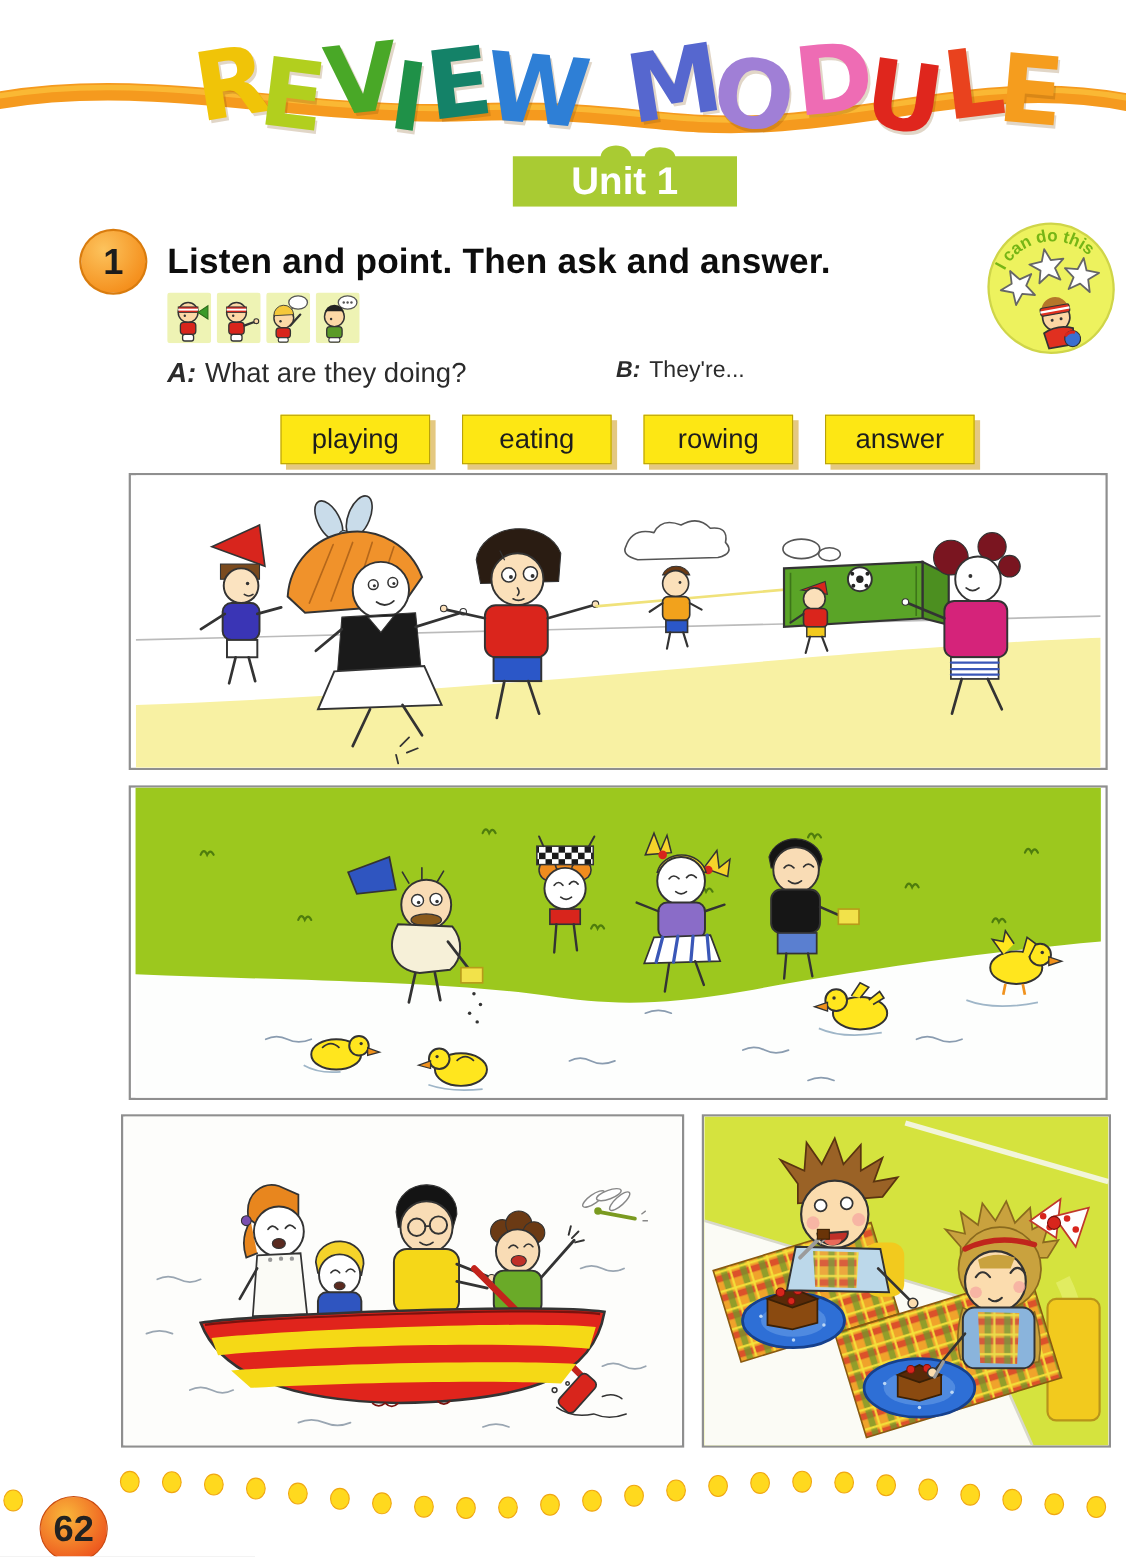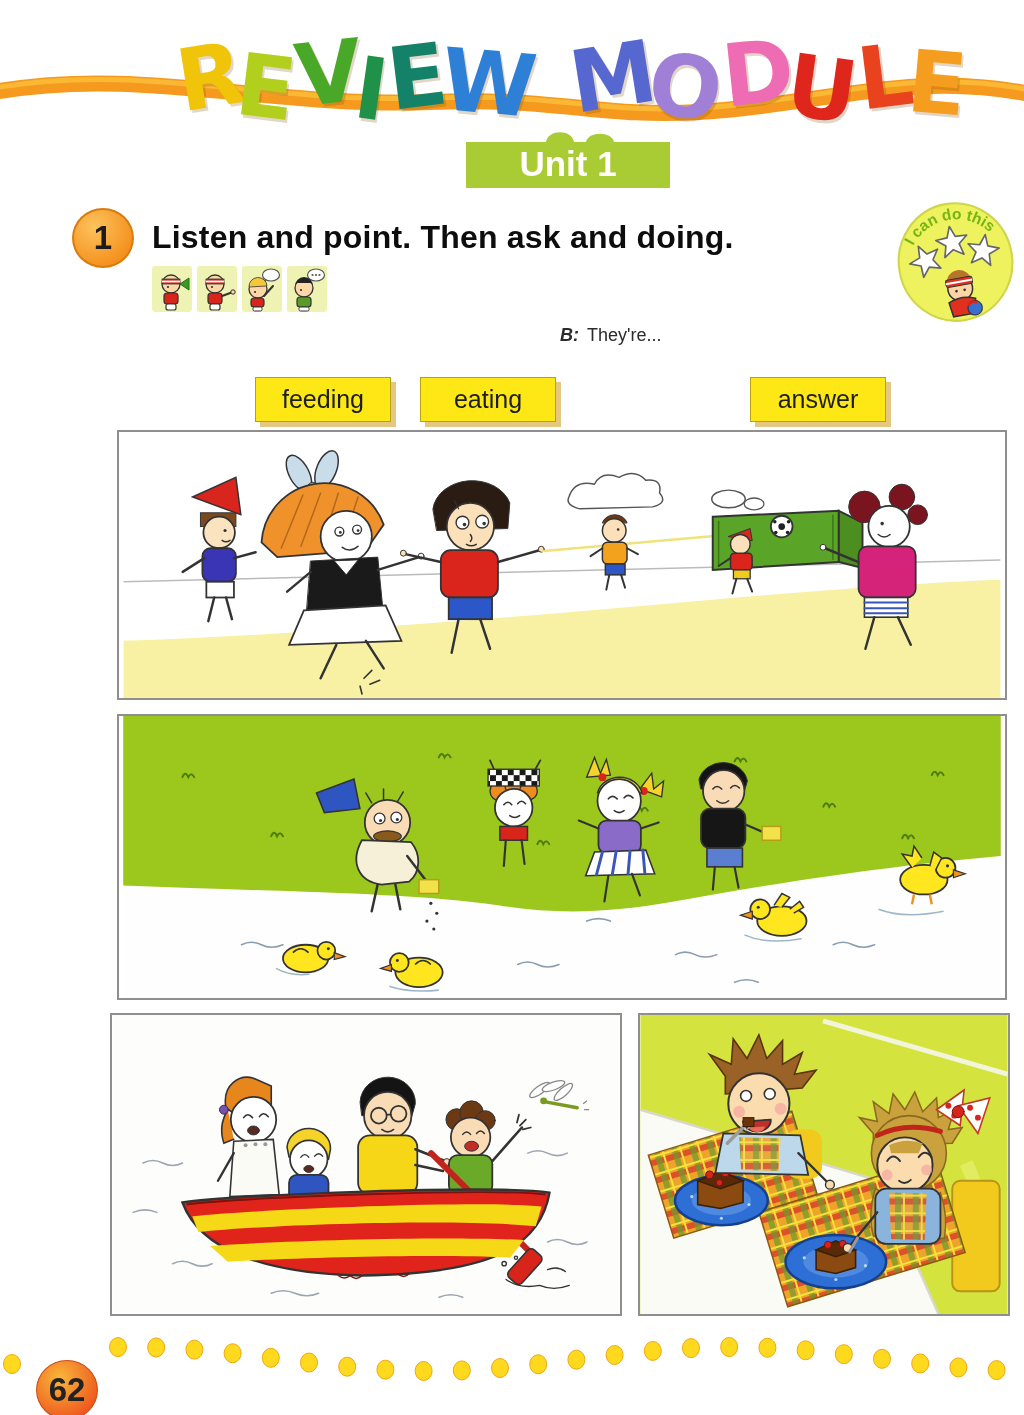--- a/index.html
+++ b/index.html
@@ -38,21 +38,21 @@
   }
   .instruction {
     position:absolute; left:152px; top:219px; width:740px;
     font-size:32px; font-weight:900; letter-spacing:0.2px; color:#0d0d0d;
   }
   .badge { position:absolute; left:894px; top:194px; width:122px; height:130px; transform:rotate(-10deg); }
   .action-icons { position:absolute; left:152px; top:266px; display:flex; gap:5px; }
   .action-icons svg { display:block; }
   
   .dialogue-a { position:absolute; left:152px; top:325px; font-size:25px; color:#2b2b2b; }
-  .dialogue-b { position:absolute; left:560px; top:325px; font-size:18px; color:#2b2b2b; }
+  .dialogue-b { position:absolute; left:560px; top:325px; font-size:21px; color:#2b2b2b; }
   .dlg-label { font-weight:bold; font-style:italic; margin-right:8px; }
   
   .word-card {
     position:absolute; top:377px; width:136px; height:45px;
     background:#fde714; border:1px solid #b8a10c;
     box-shadow:5px 5px 0 rgba(205,155,25,0.55);
     display:flex; align-items:center; justify-content:center;
     font-size:25px; color:#1d1d1d;
   }
   .card-feeding { left:255px; } .card-playing { left:420px; }
@@ -104,21 +104,21 @@
       </div>
   </div>
 
   <svg class="unit-banner" viewBox="0 0 204 62">
     <path d="M0,16 L80,16 C82,3 106,3 108,16 L120,16 C122,5 146,5 148,16 L204,16 L204,62 L0,62 Z" fill="#a9cb33"></path>
     <text x="102" y="50" text-anchor="middle">Unit 1</text>
   </svg>
 
   <div class="activity-number">1</div>
 
-  <div class="instruction">Listen and point. Then ask and doing.</div>
+  <div class="instruction">Listen and point. Then ask and answer.</div>
 
   <svg class="badge" viewBox="0 0 118 126">
     <ellipse cx="59" cy="66" rx="55" ry="57" fill="#edf25e" stroke="#cfd549" stroke-width="2"></ellipse>
     <defs>
         <path id="badgeArc" d="M13,62 A47,47 0 0 1 105,62"></path>
       </defs>
     <text font-size="15" font-weight="bold" fill="#76b515">
       <textPath href="#badgeArc" startOffset="50%" text-anchor="middle">I can do this</textPath>
     </text>
     <g fill="#ffffff" stroke="#666" stroke-width="1.6" stroke-linejoin="round">
@@ -180,26 +180,30 @@
         <circle cx="32.5" cy="9" r="1.1" fill="#555"></circle>
       <path d="M24,14 l-3,5" stroke="#555" stroke-width="1.2"></path>
       <circle cx="17" cy="22" r="9" fill="#fcd8a6" stroke="#333" stroke-width="1.3"></circle>
       <path d="M8,20 a9,9 0 0 1 18,0 l-1,-3 -16,0 Z" fill="#222"></path>
       <circle cx="14" cy="24" r="1.1" fill="#333"></circle>
       <rect x="10" y="31" width="14" height="10" rx="3" fill="#5a9a28" stroke="#333" stroke-width="1.2"></rect>
       <rect x="12" y="41" width="10" height="4" rx="1.5" fill="#fff" stroke="#333" stroke-width="1"></rect>
     </svg>
   </div>
 
+  <div class="dialogue-a">
+    <span class="dlg-label">A:</span><span>What are they doing?</span>
+  </div>
   <div class="dialogue-b">
     <span class="dlg-label">B:</span><span>They're...</span>
   </div>
 
-  <div class="word-card card-feeding">feeding</div>
+  <div class="word-card card-feeding">playing</div>
   <div class="word-card card-playing">eating</div>
+  <div class="word-card card-rowing">rowing</div>
   <div class="word-card card-eating">answer</div>
 
   <div class="pic pic1">
     <svg viewBox="0 0 890 270" width="886" height="266">
       <rect width="890" height="270" fill="#ffffff"></rect>
       <path d="M0,152 L890,130" stroke="#bbbbbb" stroke-width="1.5" fill="none"></path>
       <path d="M0,212 C180,206 400,188 600,170 C740,158 832,152 890,150 L890,270 L0,270 Z" fill="#f8f1a3"></path>
       <g stroke="#555" fill="#fff" stroke-width="1.5" stroke-linejoin="round">
         <path d="M452,66 q6,-18 26,-13 q7,-14 25,-7 q16,-9 27,3 q17,-2 14,13 q9,10 -7,14 l-74,2 q-15,-4 -11,-12 Z"></path>
         <ellipse cx="614" cy="68" rx="17" ry="9"></ellipse>

